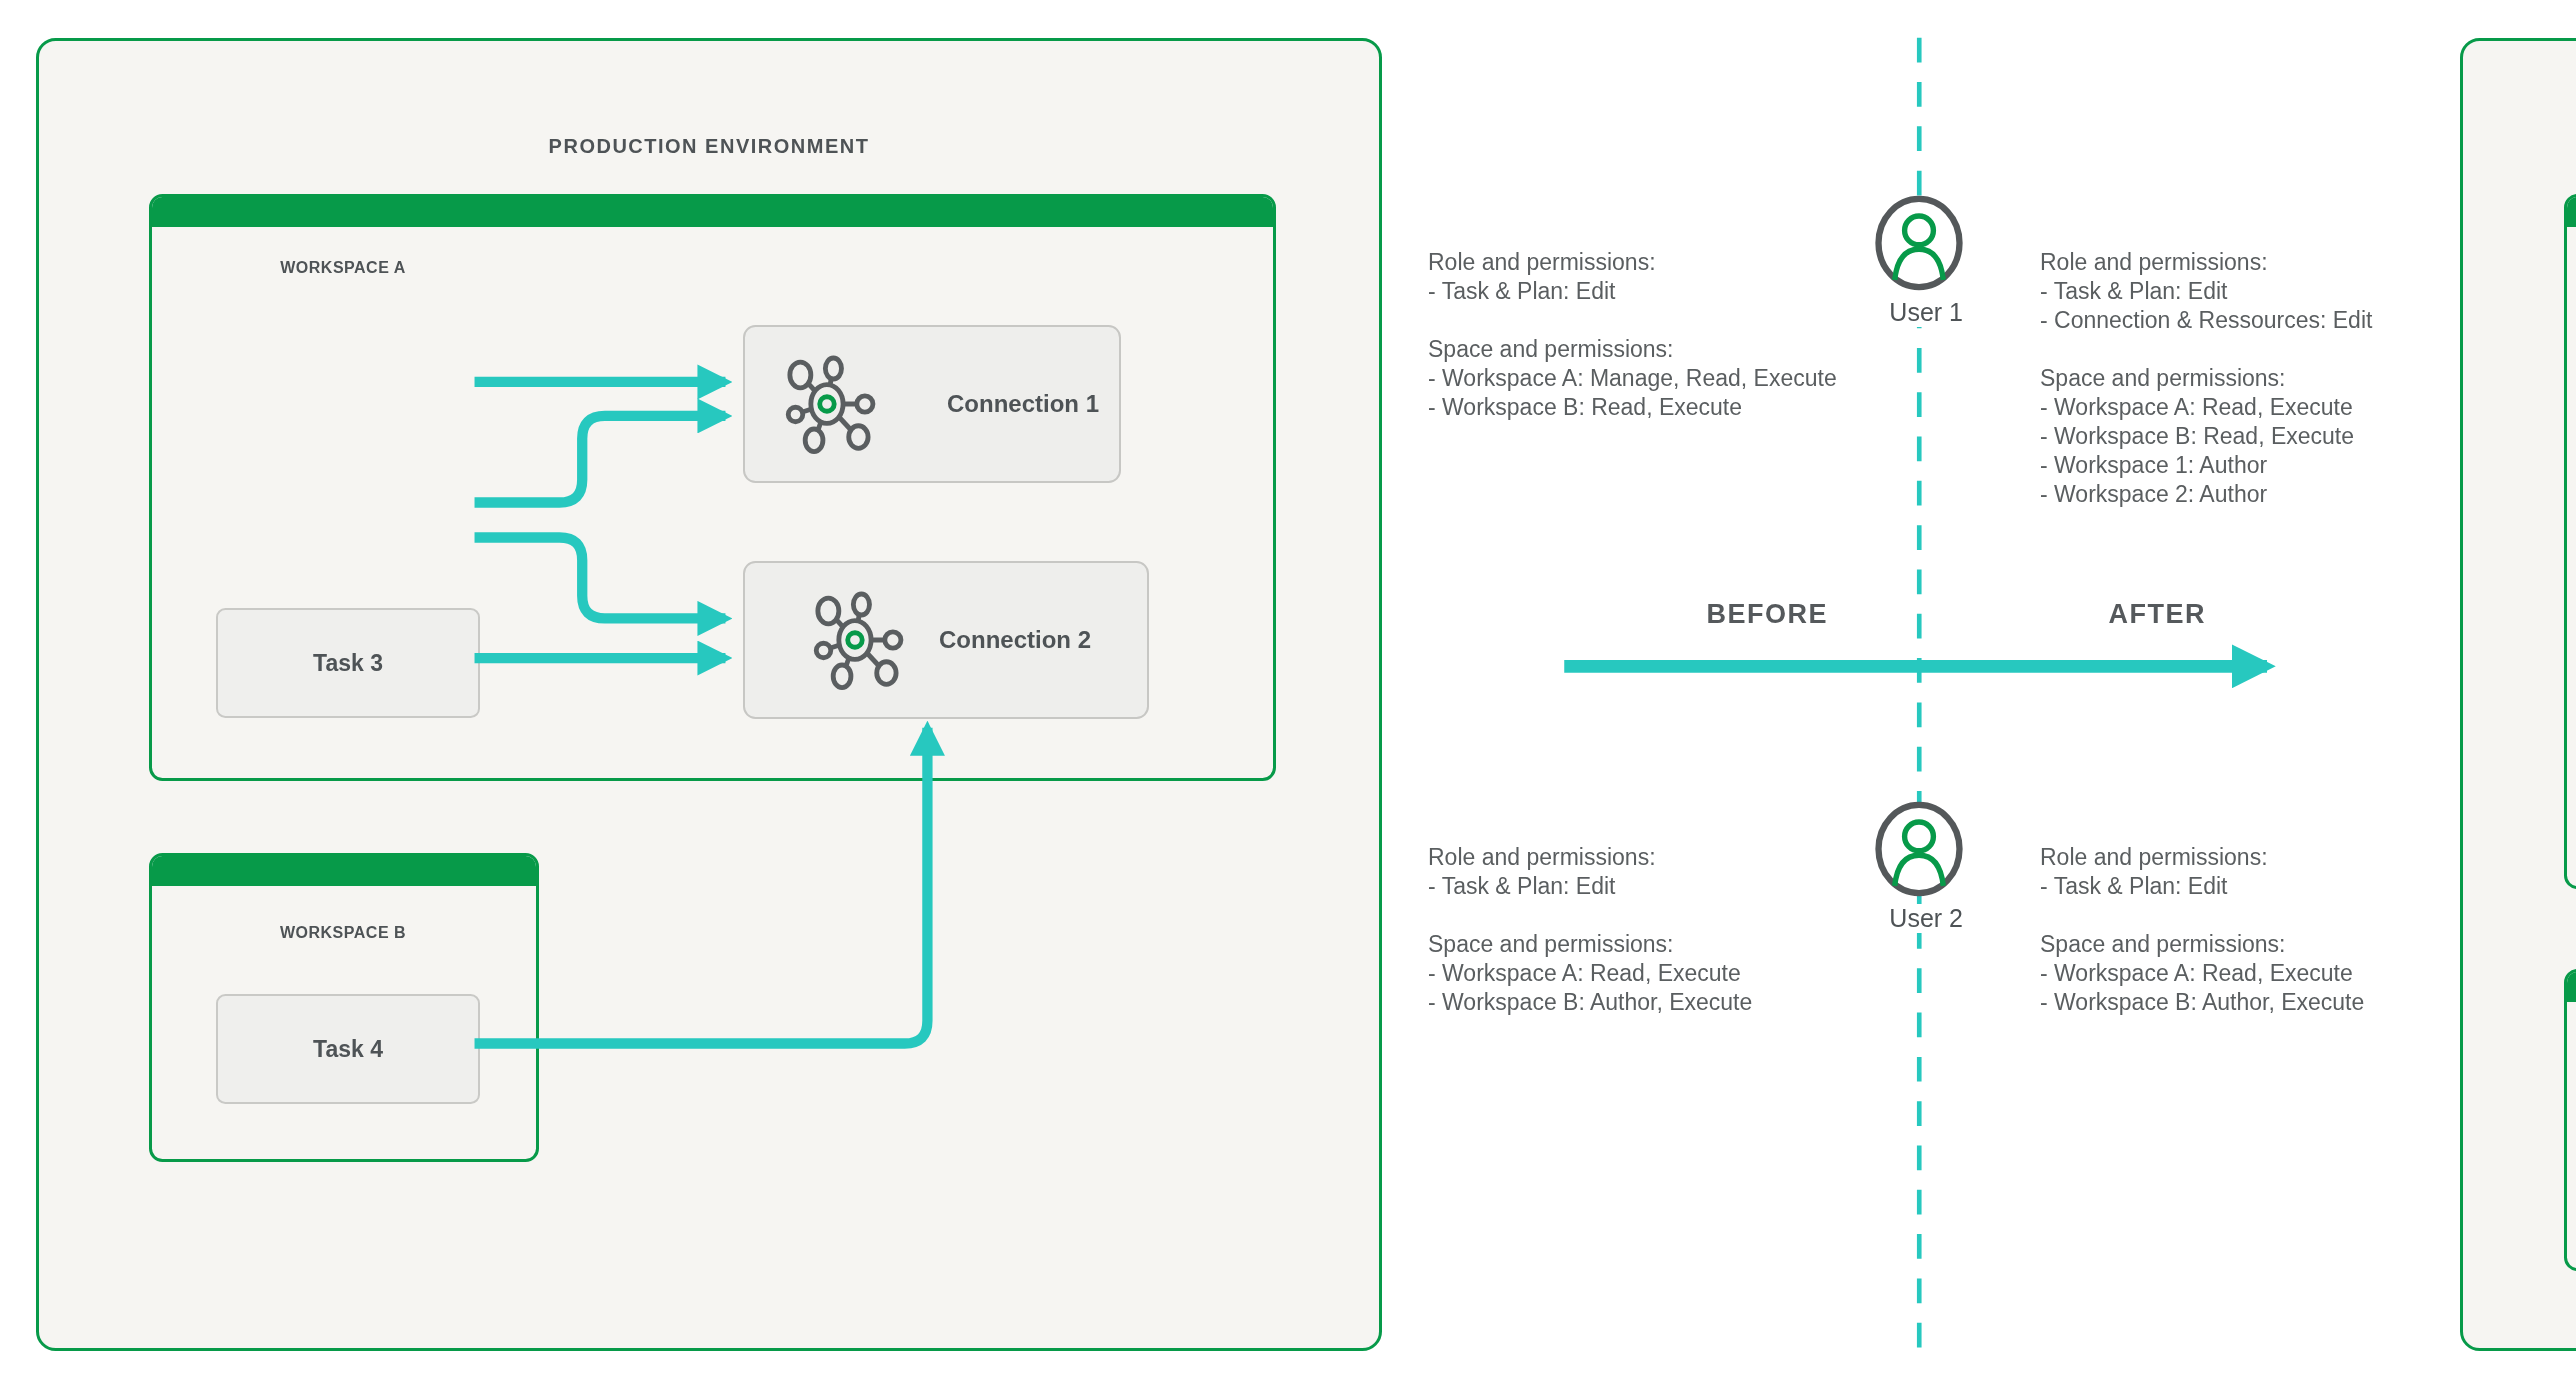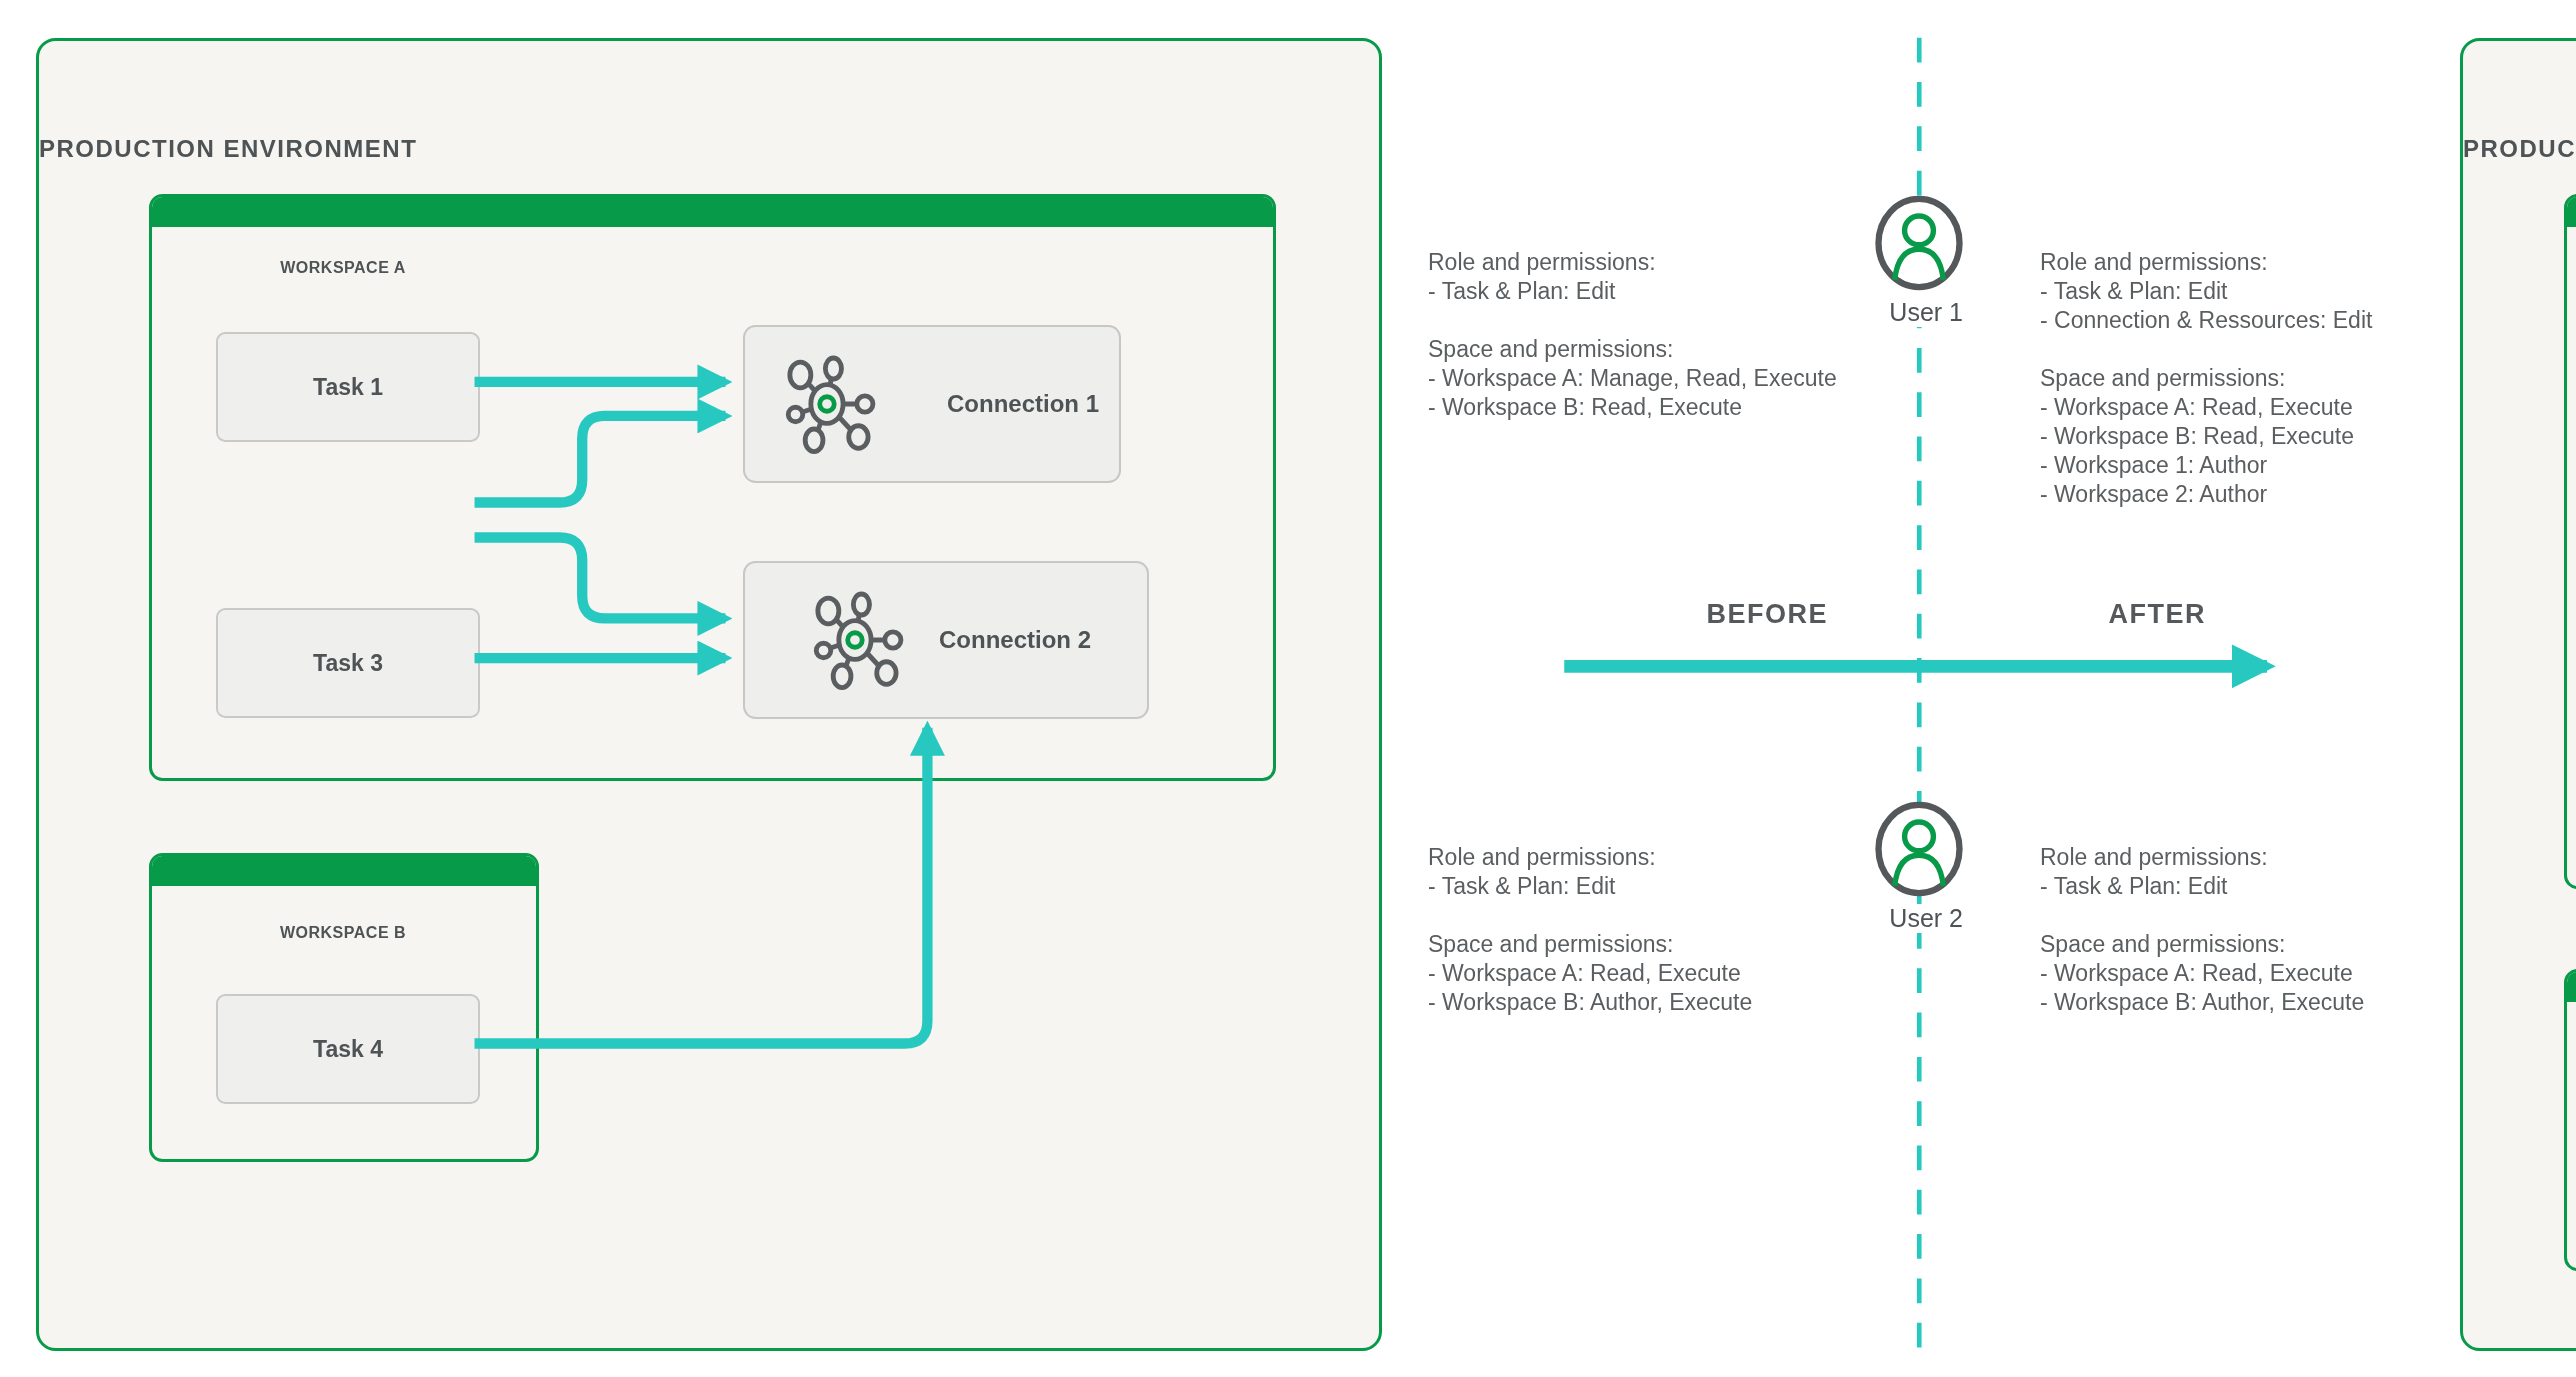--- a/index.html
+++ b/index.html
@@ -1,22 +1,22 @@
 <!DOCTYPE html>
 <html style="font-size:8.2px"><head>
 <meta charset="utf-8">
 <style>
   html,body{margin:0;padding:0;background:#ffffff;}
   .page{position:relative;width:3687px;height:1378px;background:#ffffff;overflow:hidden;
         font-family:"Liberation Sans", sans-serif;color:#55595c;}
 
   
   .panel{position:absolute;background:#f6f5f2;border:3.1px solid #079a49;border-radius:19.6px;}
-  .panel-title{position:absolute;left:0;right:0;
-               font-size:24px;font-weight:bold;letter-spacing:1.5px;color:#4e5356;}
+  .panel-title{position:absolute;left:0;right:0;text-align:center;
+               font-size:20px;font-weight:bold;letter-spacing:1.5px;color:#4e5356;}
 
   
   .ws{position:absolute;border:3.1px solid #079a49;border-radius:13.4px;overflow:hidden;background:#f6f5f2;}
   .ws-header{position:absolute;top:0;left:0;right:0;height:30px;background:#079a49;}
   .ws-label{position:absolute;text-align:center;font-size:16px;font-weight:bold;
             letter-spacing:0.5px;color:#4e5356;}
 
   
   .node{position:absolute;background:#efefed;border:2.1px solid #c9c9c6;border-radius:9.3px;
         display:flex;align-items:center;justify-content:center;
@@ -47,21 +47,20 @@
     <div class="ws" style="left:110px;top:153px;width:1121px;height:581px;">
       <div class="ws-header"></div>
     </div>
     <div class="ws-label" style="left:174px;width:260px;top:218px;">WORKSPACE A</div>
 
     <div class="ws" style="left:110px;top:812px;width:384px;height:303px;">
       <div class="ws-header"></div>
     </div>
     <div class="ws-label" style="left:174px;width:260px;top:883px;">WORKSPACE B</div>
 
-    <div class="node" style="left:177px;top:291px;width:260px;height:106px;">Task 1</div>
     <div class="node" style="left:177px;top:567px;width:260px;height:106px;">Task 3</div>
     <div class="node" style="left:177px;top:953px;width:260px;height:106px;">Task 4</div>
 
     <div class="conn" style="left:704px;top:284px;width:374px;height:154px;gap:36px;">
       <svg class="conn-icon" width="98" height="100" viewBox="0 0 120 124">
         <g stroke="#5a5e60" stroke-width="6" fill="none">
           <line x1="55" y1="62" x2="24" y2="28"></line>
             <line x1="55" y1="62" x2="62" y2="20"></line>
           <line x1="55" y1="62" x2="100" y2="62"></line>
             <line x1="55" y1="62" x2="18" y2="74"></line>

